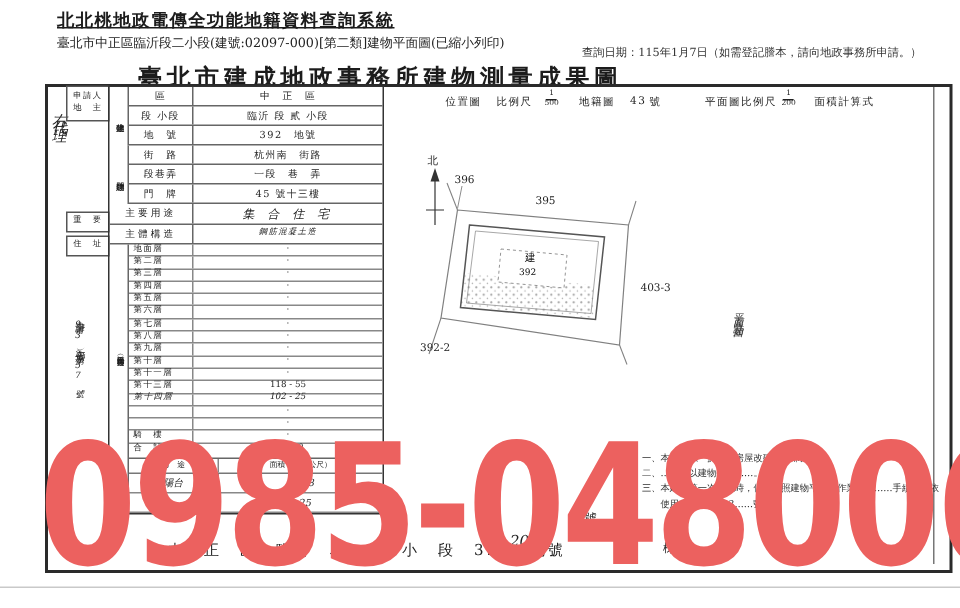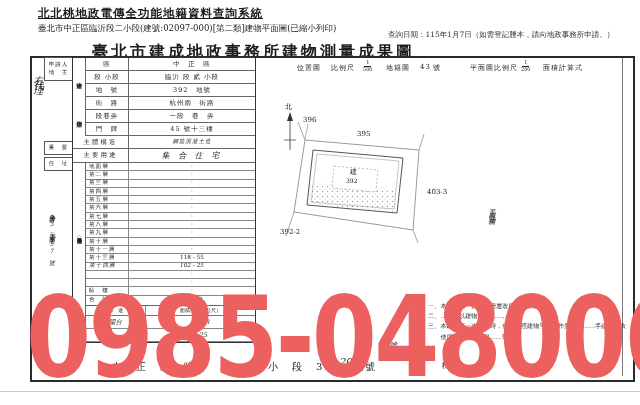--- a/index.html
+++ b/index.html
@@ -121,27 +121,27 @@
       <div class="r">
         <span class="lab2">段巷弄</span>
         <span class="val">一段　巷　弄</span>
       </div>
       <div class="r">
         <span class="lab2">門　牌</span>
         <span class="val">45 號十三樓</span>
       </div>
     </div>
   </div>
+  <div class="r" style="height:13px">
+    <span class="lab">主要用途</span>
+    <span class="val hand" style="font-size:8px;letter-spacing:3px">集 合 住 宅</span>
+  </div>
   <div class="r">
     <span class="lab">主體構造</span>
     <span class="val hand" style="font-size:5.5px">鋼筋混凝土造</span>
-  </div>
-  <div class="r" style="height:13px">
-    <span class="lab">主要用途</span>
-    <span class="val hand" style="font-size:8px;letter-spacing:3px">集 合 住 宅</span>
   </div>
   <div class="grp">
     <span class="gcol" style="font-size:5px">建物面積（平方公尺）</span>
     <div class="gbody">
         <div class="frow">
           <span class="flab">地面層</span>
           <span class="fval">·</span>
         </div>
         <div class="frow">
           <span class="flab">第二層</span>

